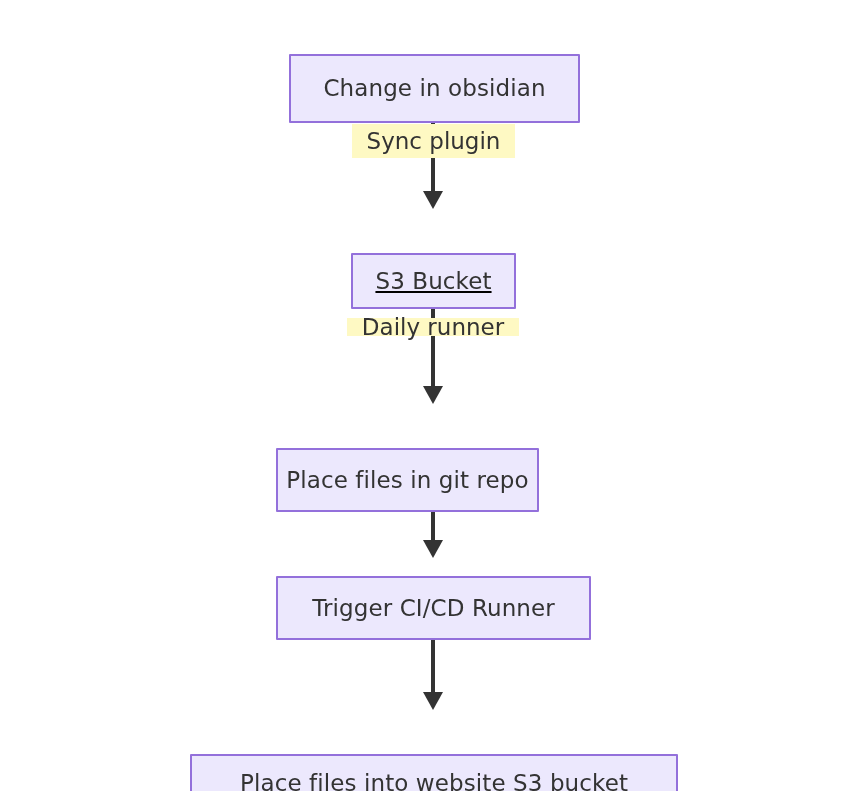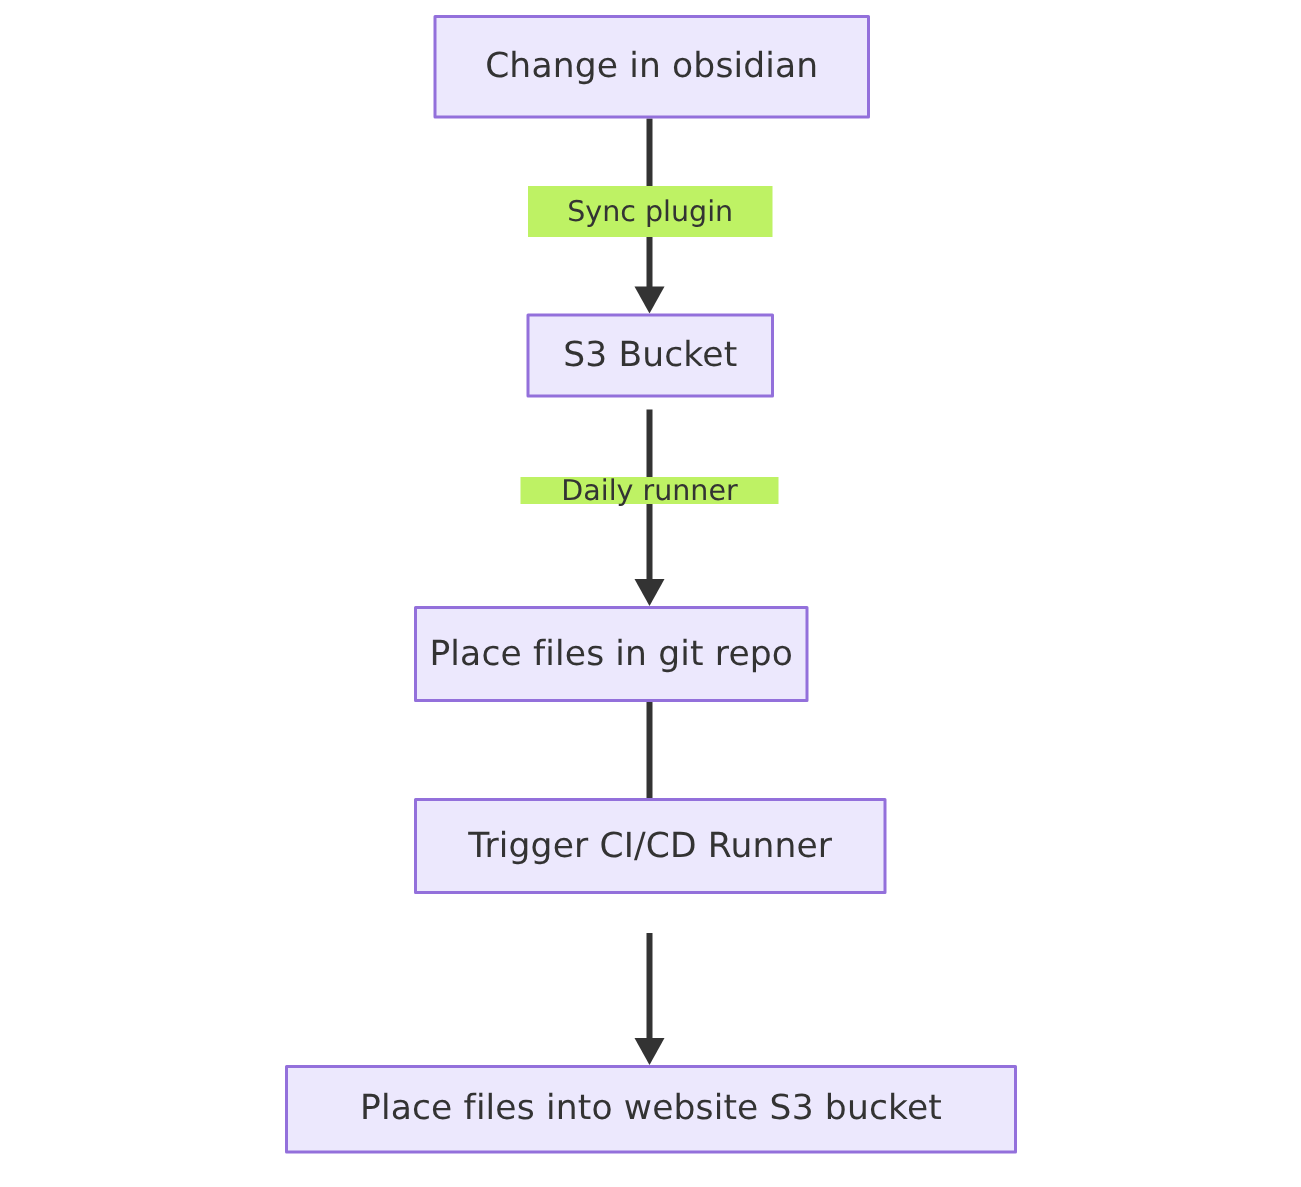--- a/index.html
+++ b/index.html
@@ -28,34 +28,35 @@
   .node-box {
     position: absolute;
     box-sizing: border-box;
     background: #ECE8FD;
     border: 2px solid #9370DB;
     border-radius: 1px;
     display: flex;
     align-items: center;
     justify-content: center;
     z-index: 3;
+    margin-top: 44px;
   }
   .node-label {
     color: #333333;
     font-size: 23px;
     line-height: 1;
     white-space: nowrap;
     letter-spacing: 0.1px;
   }
   .edge-label {
     position: absolute;
     box-sizing: border-box;
-    background: #bef264;
+    background: #fef9c3;
     color: #333333;
-    font-size: 19px;
+    font-size: 23px;
     line-height: 1;
     display: flex;
     align-items: center;
     justify-content: center;
     white-space: nowrap;
     z-index: 4;
     padding: 0 3px;
   }
 </style>
 </head>
@@ -73,21 +74,21 @@
         <polygon points="423,540 443,540 433,558" fill="#333333"></polygon>
         <line x1="433" y1="622" x2="433" y2="693" stroke="#333333" stroke-width="4"></line>
         <polygon points="423,692 443,692 433,710" fill="#333333"></polygon>
       </g>
   </svg>
 
   <div id="nodes-layer">
       <div class="node-box" style="left: 289px; top: 10px; width: 291px; height: 69px;">
         <span class="node-label">Change in obsidian</span>
       </div>
-      <div class="node-box" style="left: 351px; top: 209px; width: 165px; height: 56px;">
+      <div class="node-box" style="left: 351px; top: 209px; width: 165px; height: 56px; text-decoration: underline;">
         <span class="node-label">S3 Bucket</span>
       </div>
       <div class="node-box" style="left: 276px; top: 404px; width: 263px; height: 64px;">
         <span class="node-label">Place files in git repo</span>
       </div>
       <div class="node-box" style="left: 276px; top: 532px; width: 315px; height: 64px;">
         <span class="node-label">Trigger CI/CD Runner</span>
       </div>
       <div class="node-box" style="left: 190px; top: 710px; width: 488px; height: 59px;">
         <span class="node-label">Place files into website S3 bucket</span>

